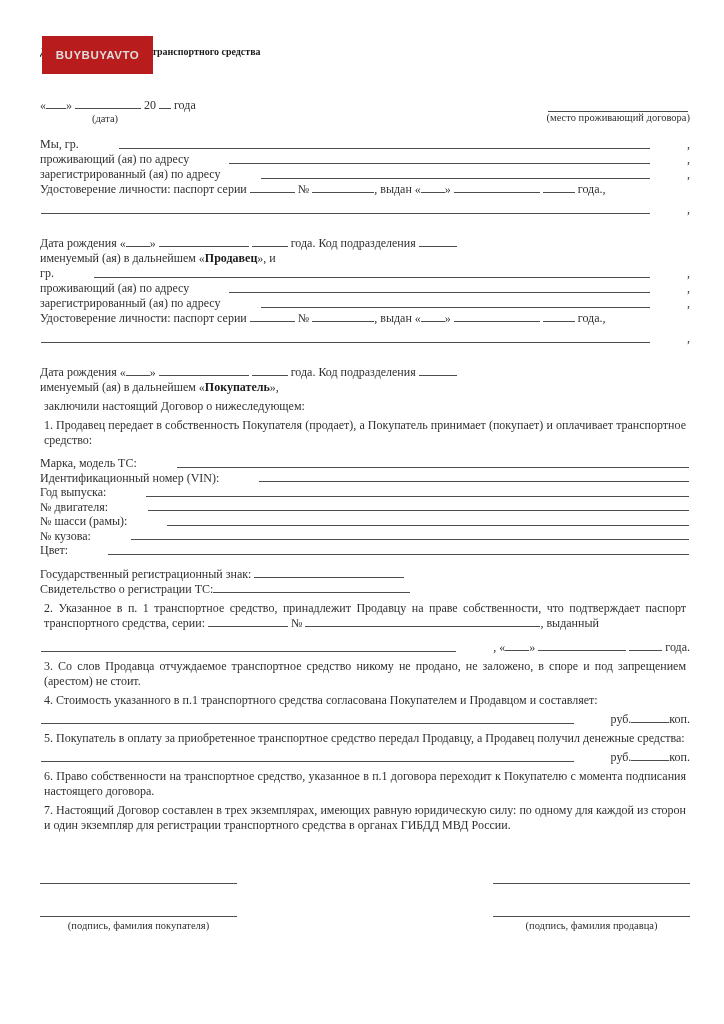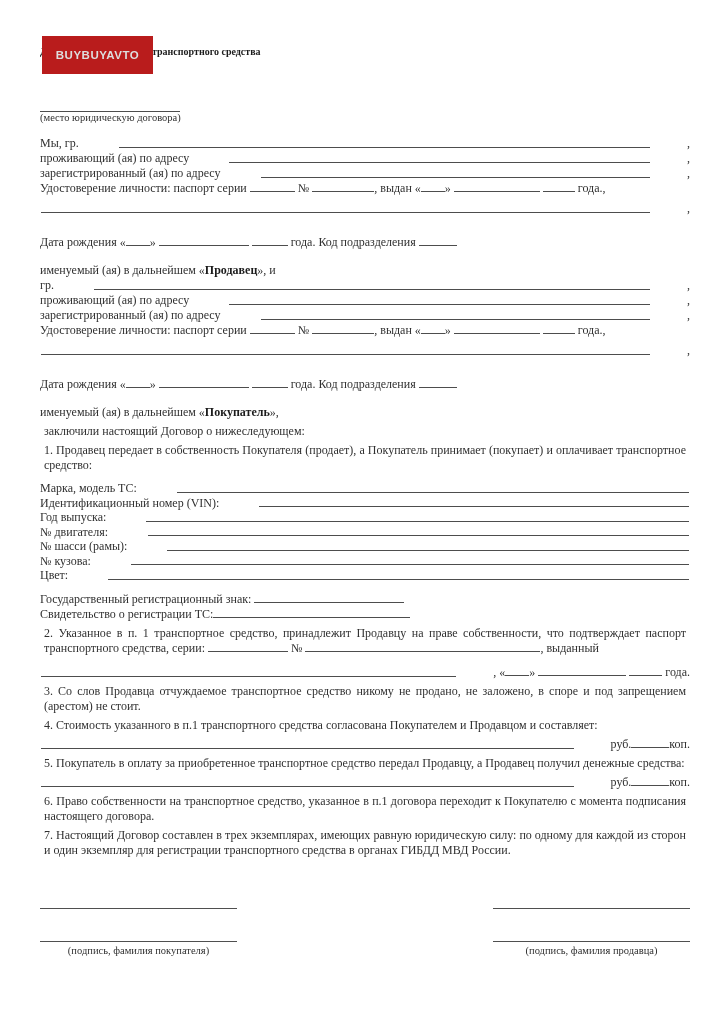--- a/index.html
+++ b/index.html
@@ -36,37 +36,41 @@
   .cap{font-size:10.5px;line-height:12px;color:#303030;}
   .date-cap{margin-left:52px;}
   .place-col{text-align:center;padding-top:2px;}
   .place-line{display:block;width:140px;border-bottom:1px solid #4d4d4d;height:11px;margin:0 auto;}
   .sig-row{display:flex;justify-content:space-between;margin-top:22px;}
   .sig-col{width:197px;}
   .sigline{border-bottom:1px solid #4f4f4f;height:28px;}
   .sigline.second{height:32px;}
   .sig-cap{font-size:10.5px;text-align:center;margin-top:1px;}
   b.role{color:#1c1c1c;}
-  .mt5{margin-top:5px}.mt7{margin-top:19px}.mt8{margin-top:8px}.mt9{margin-top:9px}.mt11{margin-top:11px}.mt12{margin-top:12px}.mt13{margin-top:13px}
+  .mt5{margin-top:5px}.mt7{margin-top:19px}.mt8{margin-top:8px}.mt9{margin-top:9px}.mt11{margin-top:11px}.mt12{margin-top:12px}.mt13{}
   .vrow{line-height:14.5px;}
 </style>
 </head>
 <body>
 
 <div class="page">
 
   <div class="hdr">
     <div class="logo">BUYBUYAVTO</div>
     <div class="title">Договор купли-продажи транспортного средства</div>
   </div>
 
   <div class="date-row">
+    <div>
+      <span class="iline"><span>«</span><span class="b w20"></span><span>»</span> <span class="b w66"></span> <span>20</span> <span class="b w12"></span> <span>года</span></span>
+      <div class="cap date-cap">(дата)</div>
+    </div>
     <div class="place-col">
       <span class="place-line"></span>
-      <div class="cap">(место юридическую договора)</div>
+      <div class="cap">(место проживающий договора)</div>
     </div>
   </div>
 
   <div class="mt12">
     <div class="frow">
       <span class="lbl">Мы, гр.</span>
       <span class="fill"></span>
       <span>,</span>
     </div>
     <div class="frow">

